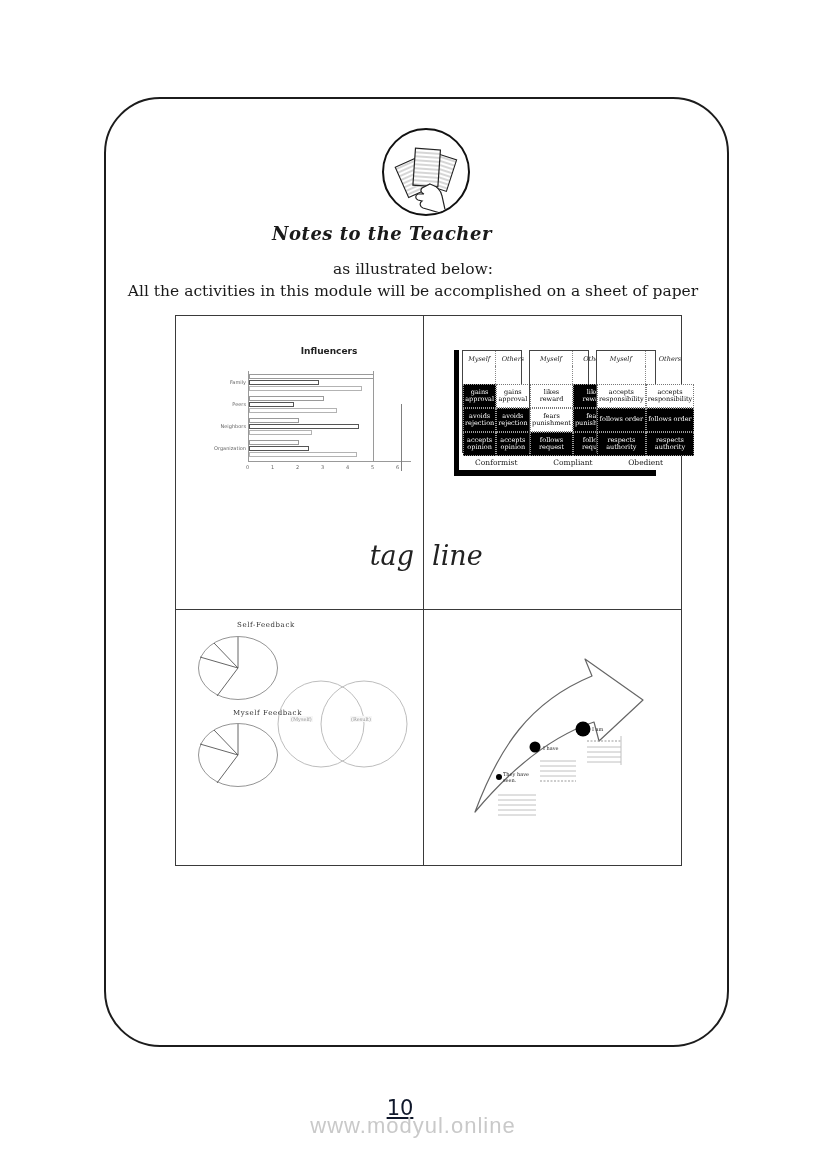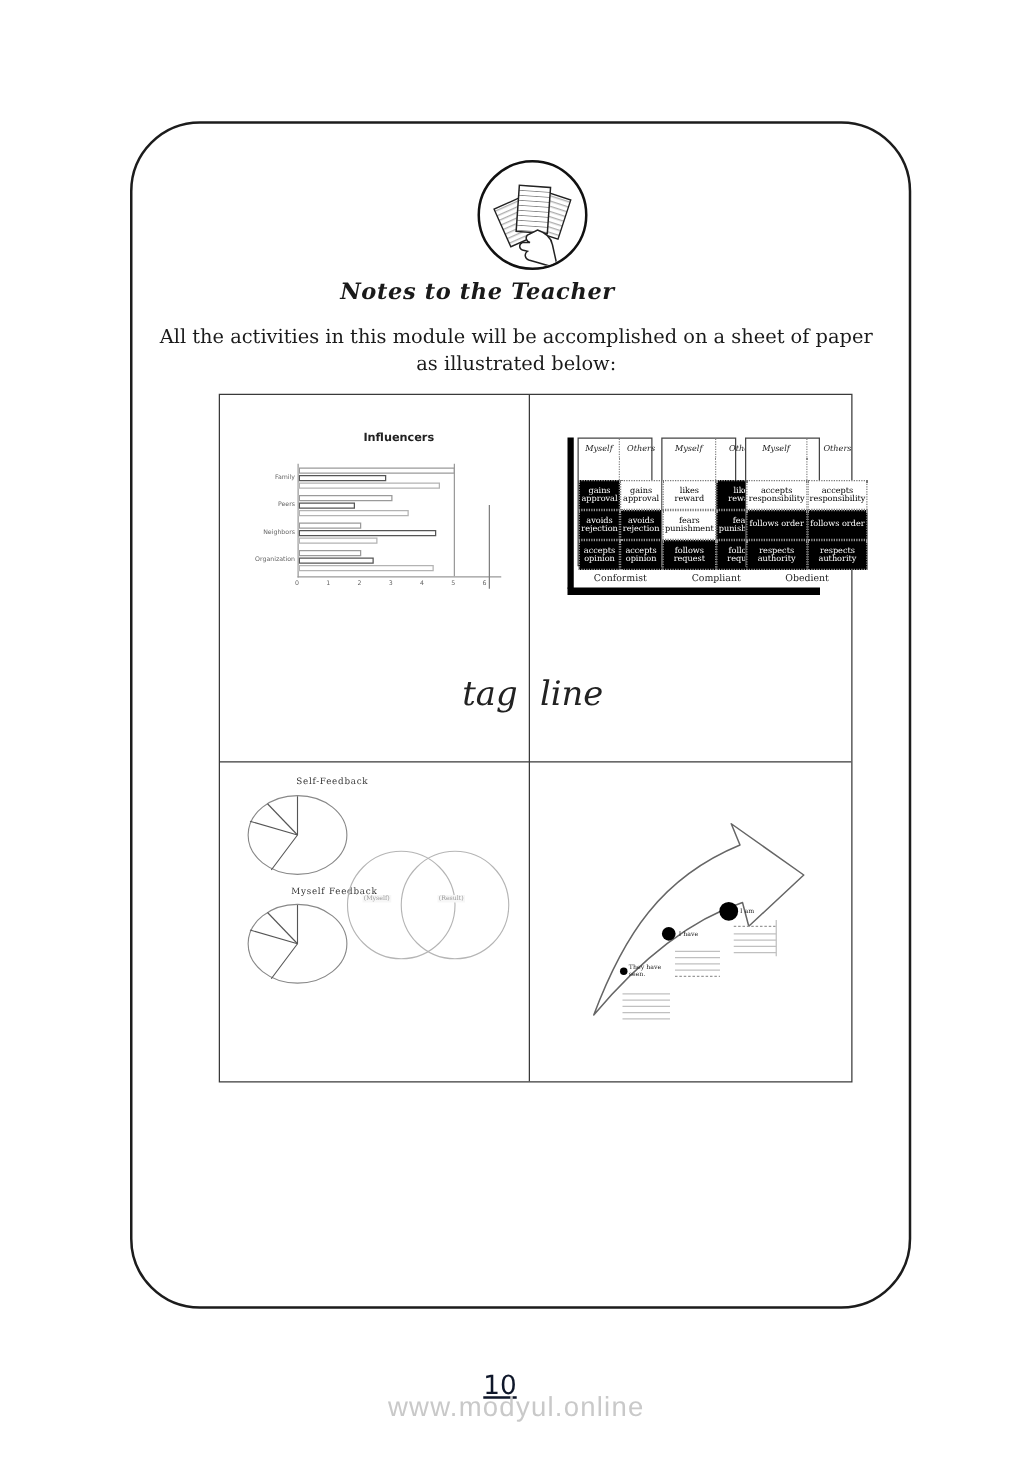--- a/index.html
+++ b/index.html
@@ -29,21 +29,21 @@
   .grid-box{
     position:absolute;left:175px;top:315px;width:505px;height:549px;
     border:1px solid #3a3a3a;background:#fff;
   }
   .v-divider{position:absolute;left:247px;top:0;width:1px;height:100%;background:#3a3a3a;}
   .h-divider{position:absolute;left:0;top:293px;width:100%;height:1px;background:#3a3a3a;}
   .tagline-tag{position:absolute;right:267px;top:224px;font-style:italic;font-size:27px;color:#222;}
   .tagline-line{position:absolute;left:256px;top:224px;font-style:italic;font-size:27px;color:#222;}
 
   
-  .chart{position:absolute;left:22px;top:30px;width:210px;height:160px;}
+  .chart{position:absolute;left:32px;top:30px;width:210px;height:160px;}
   .chart-title{
     position:absolute;left:40px;top:0;width:162px;text-align:center;
     font-family:"DejaVu Sans",sans-serif;font-weight:bold;font-size:9px;color:#222;
   }
   .plot{
     position:absolute;left:40px;top:25px;width:162px;height:90px;
     border-left:1px solid #999;border-bottom:1px solid #999;
   }
   .bar-group{position:relative;height:22px;padding-top:3px;box-sizing:border-box;}
   .bar{height:5px;margin-bottom:1px;background:#fff;border:1px solid #9a9a9a;box-sizing:border-box;}
@@ -133,22 +133,22 @@
       <rect x="4" y="-19" width="22" height="33" fill="url(#ruled)" stroke="#222" stroke-width="1.1" transform="rotate(18)"></rect>
       <rect x="-12" y="-21" width="25" height="37" fill="url(#ruled)" stroke="#222" stroke-width="1.2" transform="rotate(4)"></rect>
     </g>
     <path d="M62,84 L58,66 C57,60 52,56 46,54 L38,58 C36,60 37,63 40,64 L34,64 C31,65 31,69 34,70 L38,71 C35,73 36,77 39,78 L46,80 C52,82 56,83 62,84 Z" fill="#ffffff" stroke="#222" stroke-width="1.2"></path>
   </svg>
 </div>
 
 <div class="notes-title">Notes to the Teacher</div>
 
 <div class="intro">
+  <div>as illustrated below:</div>
   <div>All the activities in this module will be accomplished on a sheet of paper</div>
-  <div>as illustrated below:</div>
 </div>
 
 <div class="grid-box">
   <div class="v-divider"></div>
   <div class="h-divider"></div>
 
   <span class="tagline-tag">tag</span>
   <span class="tagline-line">line</span>
 
   <div class="chart">

